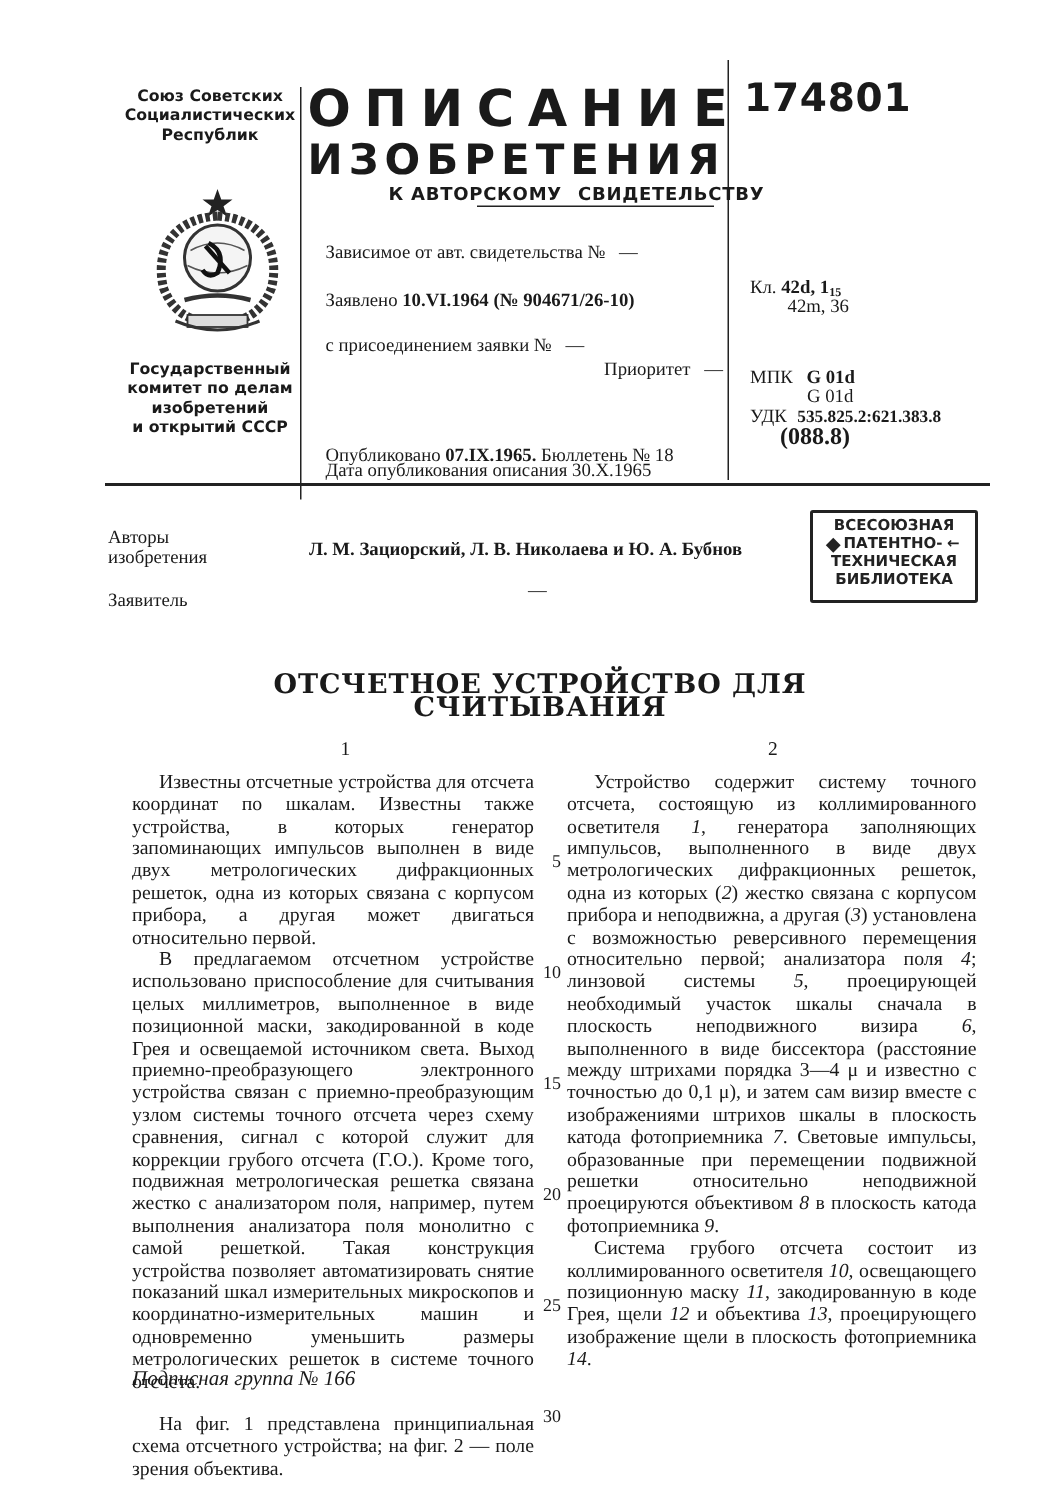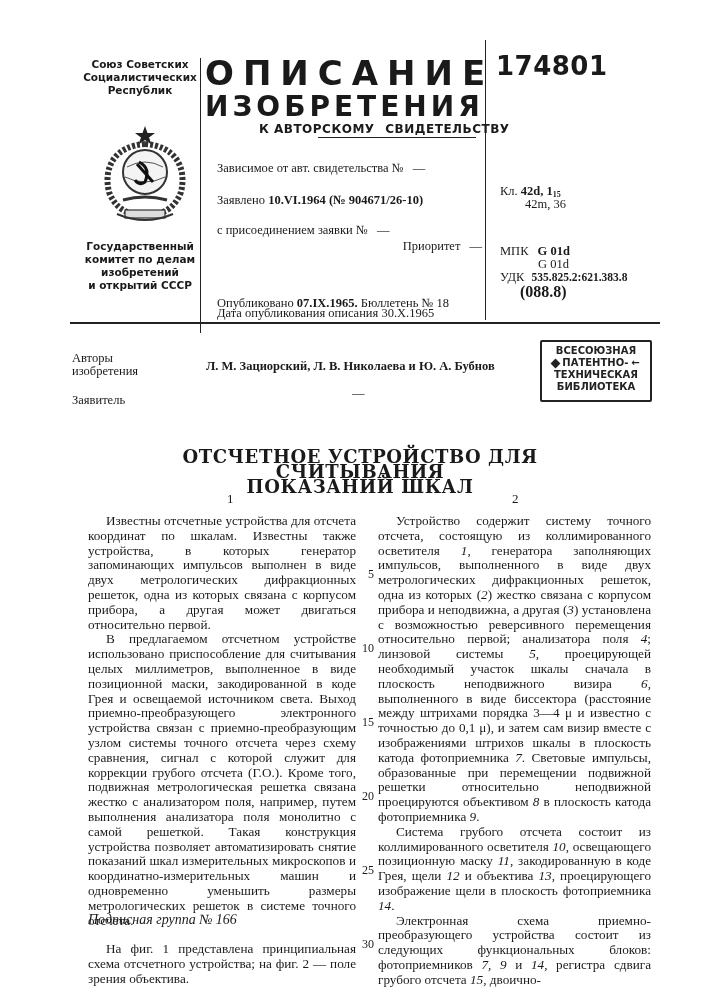--- a/index.html
+++ b/index.html
@@ -160,36 +160,34 @@
     <span class="diamond"></span>
     <span>ПАТЕНТНО-</span>
     <span>←</span>
   </div>
   <div>ТЕХНИЧЕСКАЯ</div>
   <div>БИБЛИОТЕКА</div>
 </div>
 
 <div id="inv-title" class="abs">
   <div>ОТСЧЕТНОЕ УСТРОЙСТВО ДЛЯ СЧИТЫВАНИЯ</div>
-  <div>ПОКАЗАНИЙ ШКАЛ</div>
 </div>
 
 <div id="colnum1" class="abs">1</div>
 <div id="colnum2" class="abs">2</div>
 
 <div id="col1" class="abs col">
   <p>Известны отсчетные устройства для отсчета координат по шкалам. Известны также устройства, в которых генератор запоминающих импульсов выполнен в виде двух метрологических дифракционных решеток, одна из которых связана с корпусом прибора, а другая может двигаться относительно первой.</p>
   <p>В предлагаемом отсчетном устройстве использовано приспособление для считывания целых миллиметров, выполненное в виде позиционной маски, закодированной в коде Грея и освещаемой источником света. Выход приемно-преобразующего электронного устройства связан с приемно-преобразующим узлом системы точного отсчета через схему сравнения, сигнал с которой служит для коррекции грубого отсчета (Г.О.). Кроме того, подвижная метрологическая решетка связана жестко с анализатором поля, например, путем выполнения анализатора поля монолитно с самой решеткой. Такая конструкция устройства позволяет автоматизировать снятие показаний шкал измерительных микроскопов и координатно-измерительных машин и одновременно уменьшить размеры метрологических решеток в системе точного отсчета.</p>
   <p style="margin-top:14px;">На фиг. 1 представлена принципиальная схема отсчетного устройства; на фиг. 2 — поле зрения объектива.</p>
 </div>
 
 <div id="col2" class="abs col">
   <p><span>Устройство содержит систему точного отсчета, состоящую из коллимированного осветителя </span><i>1</i><span>, генератора заполняющих импульсов, выполненного в виде двух метрологических дифракционных решеток, одна из которых (</span><i>2</i><span>) жестко связана с корпусом прибора и неподвижна, а другая (</span><i>3</i><span>) установлена с возможностью реверсивного перемещения относительно первой; анализатора поля </span><i>4</i><span>; линзовой системы </span><i>5</i><span>, проецирующей необходимый участок шкалы сначала в плоскость неподвижного визира </span><i>6</i><span>, выполненного в виде биссектора (расстояние между штрихами порядка 3—4 μ и известно с точностью до 0,1 μ), и затем сам визир вместе с изображениями штрихов шкалы в плоскость катода фотоприемника </span><i>7</i><span>. Световые импульсы, образованные при перемещении подвижной решетки относительно неподвижной проецируются объективом </span><i>8</i><span> в плоскость катода фотоприемника </span><i>9</i><span>.</span></p>
   <p><span>Система грубого отсчета состоит из коллимированного осветителя </span><i>10</i><span>, освещающего позиционную маску </span><i>11</i><span>, закодированную в коде Грея, щели </span><i>12</i><span> и объектива </span><i>13</i><span>, проецирующего изображение щели в плоскость фотоприемника </span><i>14</i><span>.</span></p>
-  <p><span>Электронная схема приемно-преобразующего устройства состоит из следующих функциональных блоков: фотоприемников </span><i>7, 9</i><span> и </span><i>14</i><span>, регистра сдвига грубого отсчета </span><i>15</i><span>, двоично-</span></p>
 </div>
 
 <div class="abs linenum" style="top:567px;">5</div>
 <div class="abs linenum" style="top:641px;">10</div>
 <div class="abs linenum" style="top:715px;">15</div>
 <div class="abs linenum" style="top:789px;">20</div>
 <div class="abs linenum" style="top:863px;">25</div>
 <div class="abs linenum" style="top:937px;">30</div>
 
 <div id="footer-note" class="abs">Подписная группа № 166</div>

